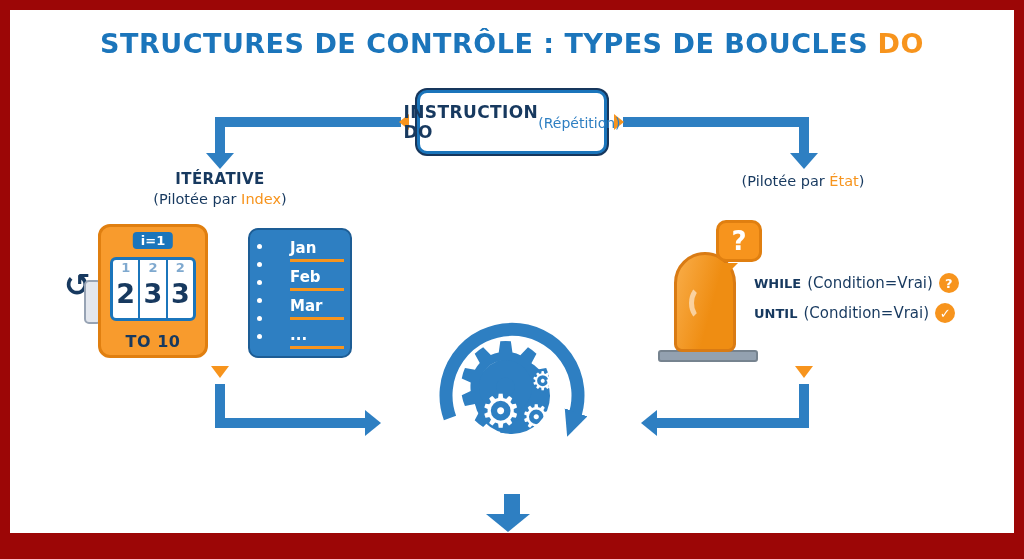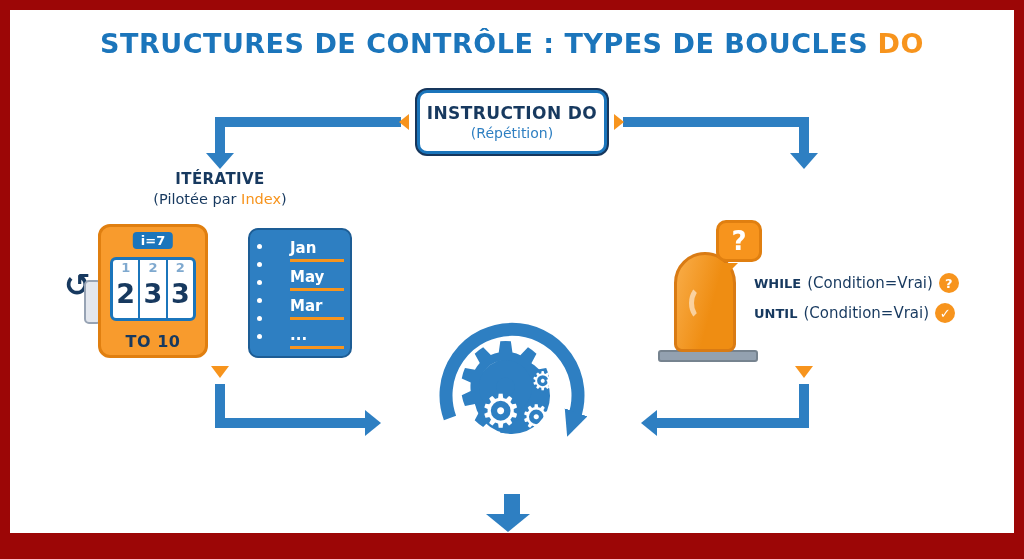--- a/index.html
+++ b/index.html
@@ -14,21 +14,21 @@
   .page{position:relative;width:1024px;height:559px;background:var(--red);
         font-family:"DejaVu Sans","Liberation Sans",sans-serif;overflow:hidden;}
   .canvas{position:absolute;left:10px;top:10px;width:1004px;height:523px;background:#ffffff;}
 
   .title{position:absolute;top:28px;left:0;width:100%;text-align:center;
          font-size:27px;font-weight:800;color:var(--blue);letter-spacing:.5px;}
   .title .hl{color:var(--orange);margin-left:.35em;}
 
   .ibox{position:absolute;left:417px;top:90px;width:190px;height:64px;background:#fff;
         border:3px solid var(--blue);border-radius:10px;box-shadow:0 0 0 2px #16365c;
-        display:flex;flex-direction:column;align-items:center;justify-content:center;z-index:5;}
+        display:flex;flex-direction:row;align-items:center;justify-content:center;z-index:5;}
   .ibox .t1{font-size:17px;font-weight:800;color:var(--navy);letter-spacing:.4px;}
   .ibox .t2{font-size:14px;color:var(--arrow);margin-top:2px;}
 
   .bar{position:absolute;background:var(--arrow);}
   .tri{position:absolute;width:0;height:0;}
   .tri-down-blue{border-left:14px solid transparent;border-right:14px solid transparent;border-top:16px solid var(--arrow);}
   .tri-right-blue{border-top:13px solid transparent;border-bottom:13px solid transparent;border-left:16px solid var(--arrow);}
   .tri-left-blue{border-top:13px solid transparent;border-bottom:13px solid transparent;border-right:16px solid var(--arrow);}
   .tri-down-orange{border-left:9px solid transparent;border-right:9px solid transparent;border-top:12px solid var(--orange);}
   .tri-left-orange{border-top:8px solid transparent;border-bottom:8px solid transparent;border-right:10px solid var(--orange);}
@@ -124,27 +124,31 @@
 
   <div class="sect" style="left:108px;top:170px;width:224px;">
     <div class="st">ITÉRATIVE</div>
     <div class="ss">
       <span>(Pilotée par</span>
       <span class="hl">Index</span><span>)</span>
     </div>
   </div>
 
   <div class="sect" style="left:688px;top:170px;width:230px;">
+    <div class="ss">
+      <span>(Pilotée par</span>
+      <span class="hl">État</span><span>)</span>
+    </div>
   </div>
 
   <div class="counter">
     <span class="ccw">↺</span>
     <div class="knob"></div>
     <div class="cbody">
-      <div class="clabel">i=7</div>
+      <div class="clabel">i=1</div>
       <div class="cwindow">
         <div class="ccol">
           <span class="cup">1</span>
           <span class="cmain">2</span>
         </div>
         <div class="ccol">
           <span class="cup">2</span>
           <span class="cmain">3</span>
         </div>
         <div class="ccol">
@@ -163,21 +167,21 @@
         <i></i>
         <i></i>
         <i></i>
         <i></i>
     </div>
     <div class="litems">
       <div class="litem">
           <span>Jan</span>
         </div>
       <div class="litem">
-          <span>May</span>
+          <span>Feb</span>
         </div>
       <div class="litem">
           <span>Mar</span>
         </div>
       <div class="litem">
           <span>...</span>
         </div>
     </div>
   </div>
 

